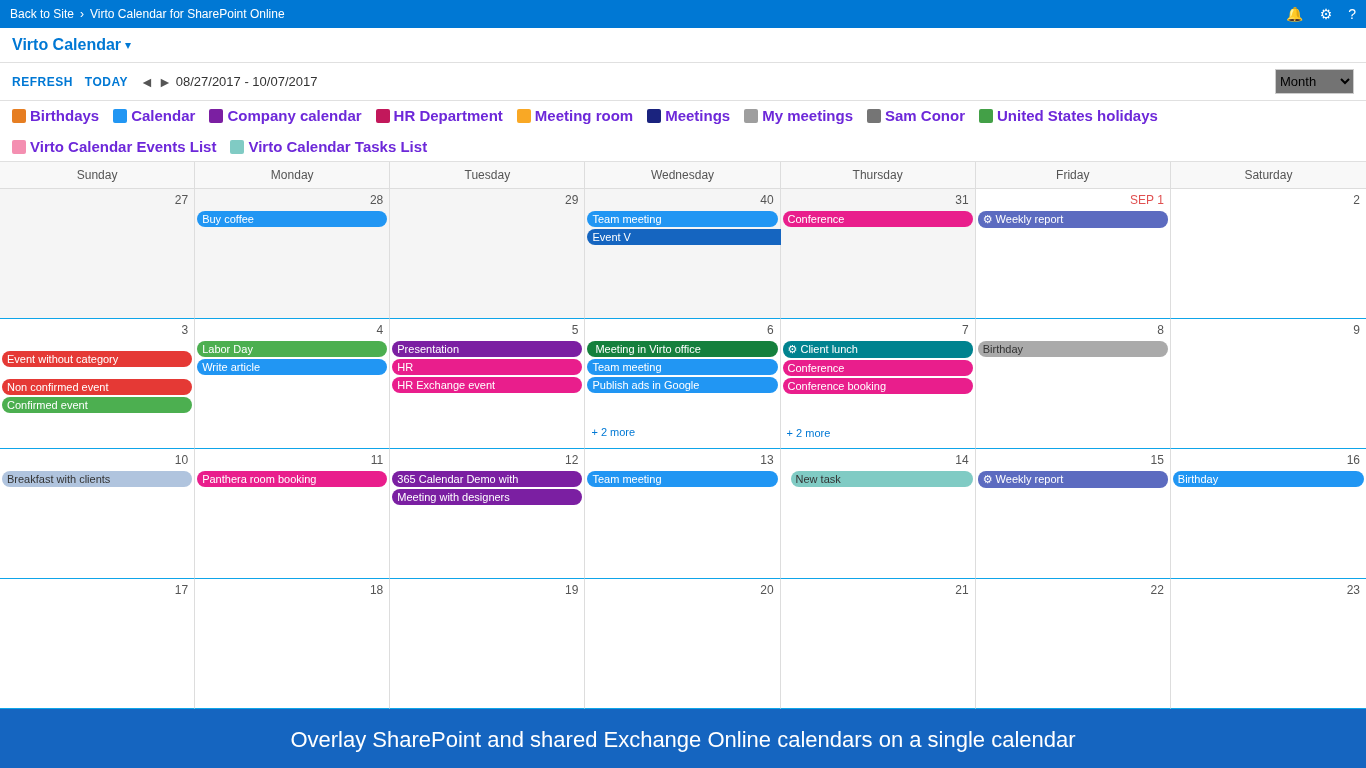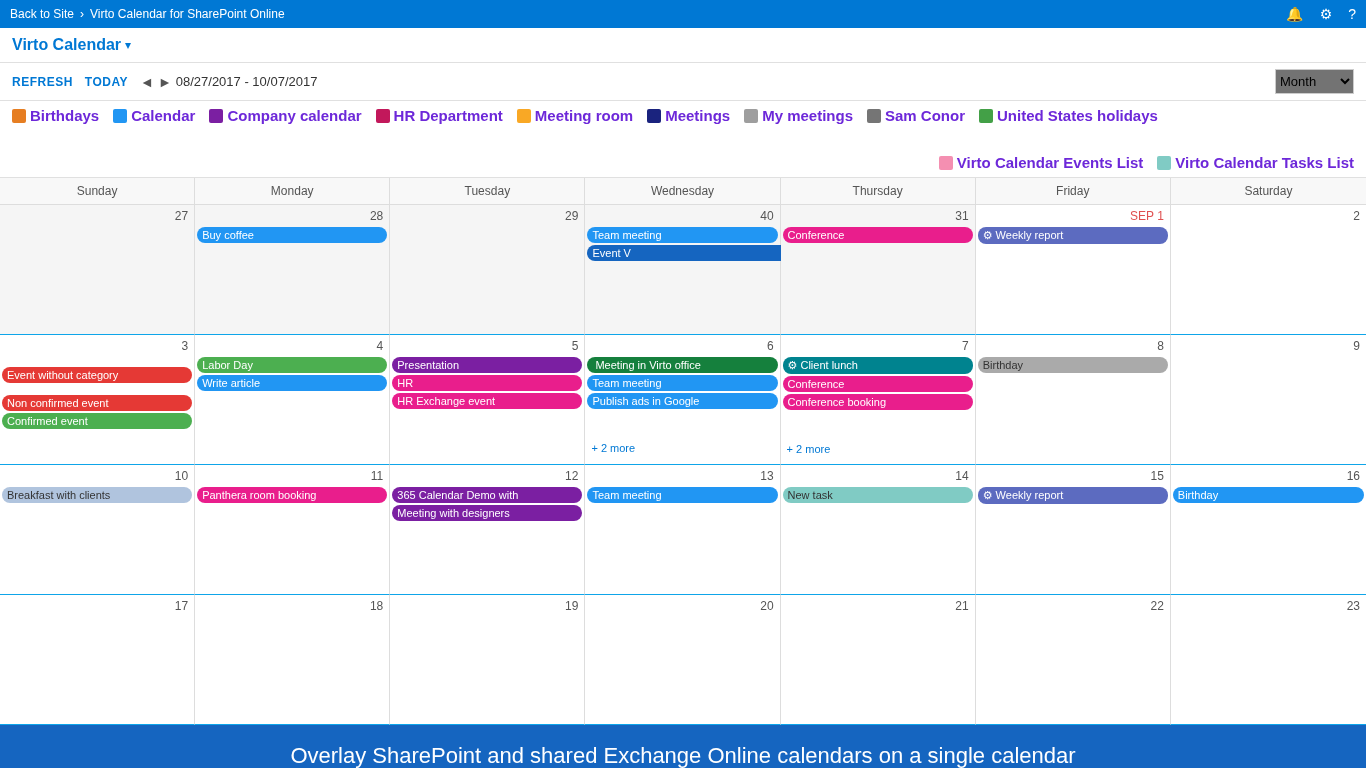--- a/index.html
+++ b/index.html
@@ -124,21 +124,21 @@
     .event-bar.gray { background: #aaa; color: #333; }
     .event-bar.blue { background: #2196f3; }
     .event-bar.green { background: #4caf50; }
     .event-bar.red { background: #e53935; margin-top: 12px; }
     .event-bar.orange { background: #15803d; padding-left: 8px; }
     .event-bar.purple { background: #7b1fa2; }
     .event-bar.pink { background: #e91e8c; }
     .event-bar.teal { background: #00838f; }
     .event-bar.slate { background: #5c6bc0; }
     .event-bar.task { background: #b0c4de; color: #333; }
-    .event-bar.virto-task { background: #80cbc4; color: #333; }
+    .event-bar.virto-task { background: #80cbc4; color: #333; margin-left: 8px; }
     .more-link { color: #0078d4; font-size: 11px; padding: 1px 4px; cursor: pointer; margin-top: 32px; }
 
     
     .footer-banner {
       background: #1565c0;
       color: #fff;
       text-align: center;
       padding: 18px;
       font-size: 22px;
       font-weight: 400;
@@ -211,21 +211,21 @@
   </div>
   <div class="legend-item">
     <div class="legend-dot" style="background:#757575"></div>
     <span>Sam Conor</span>
   </div>
   <div class="legend-item">
     <div class="legend-dot" style="background:#43a047"></div>
     <span>United States holidays</span>
   </div>
 
-  <div style="width:100%; display:flex; justify-content:flex-end; gap:14px;margin-top:16px;">
+  <div style="width:100%; display:flex; justify-content:flex-start; gap:14px;">
     <div class="legend-item">
       <div class="legend-dot" style="background:#f48fb1"></div>
       <span>Virto Calendar Events List</span>
     </div>
     <div class="legend-item">
       <div class="legend-dot" style="background:#80cbc4"></div>
       <span>Virto Calendar Tasks List</span>
     </div>
   </div>
 </div>

